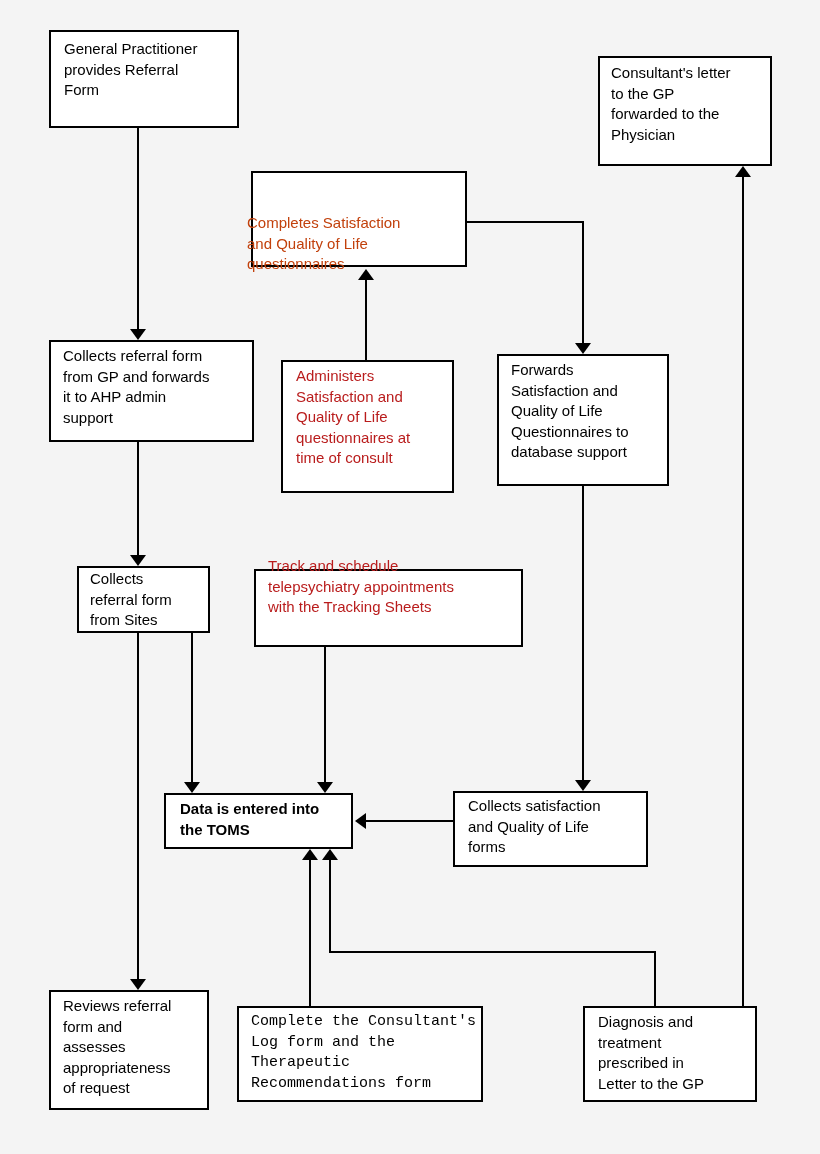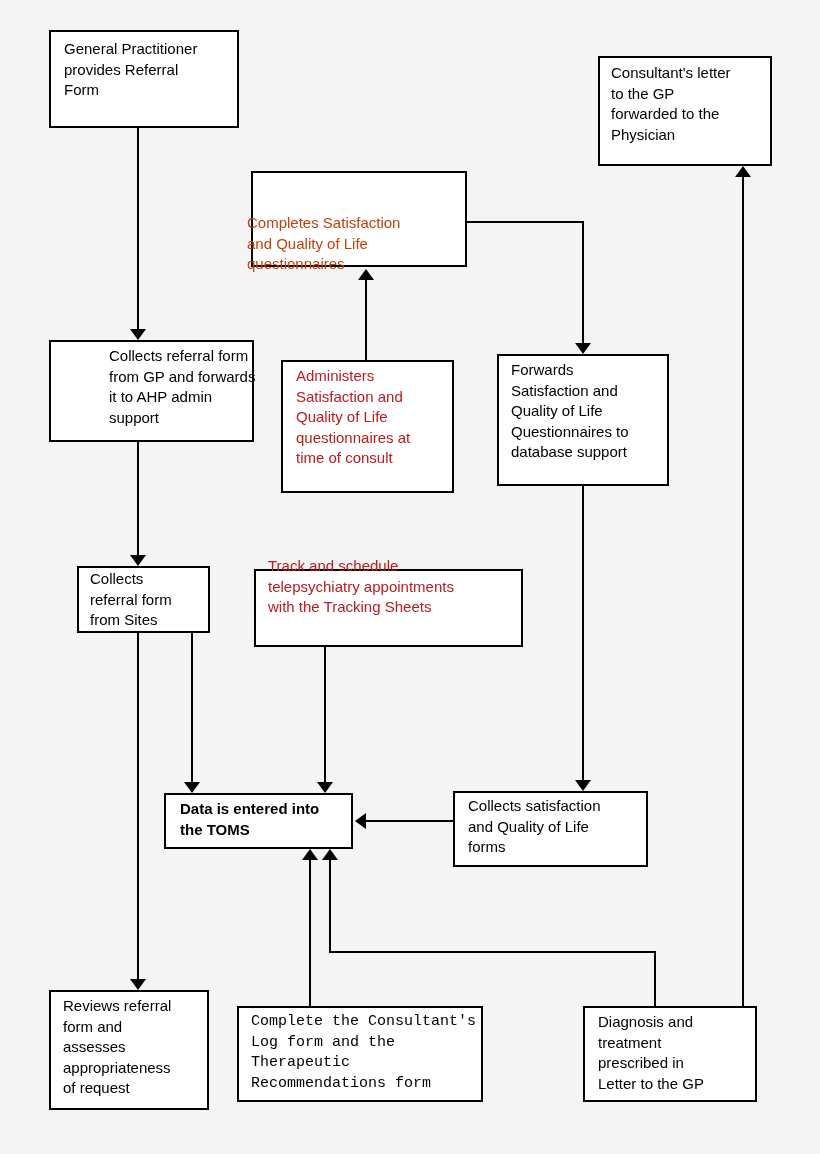--- a/index.html
+++ b/index.html
@@ -112,21 +112,21 @@
       <div class="node-box" style="left: 598px; top: 56px; width: 174px; height: 110px; background: rgb(255, 255, 255); border-color: rgb(0, 0, 0);"></div>
       <div class="node-label" style="left: 611px; top: 63px; width: 159px; color: rgb(0, 0, 0);">Consultant's letter
 to the GP
 forwarded to the
 Physician</div>
       <div class="node-box" style="left: 251px; top: 171px; width: 216px; height: 96px; background: rgb(255, 255, 255); border-color: rgb(0, 0, 0);"></div>
       <div class="node-label" style="left: 247px; top: 177px; width: 200px; color: #c2410c; margin-top: 36px;">Completes Satisfaction
 and Quality of Life
 questionnaires</div>
       <div class="node-box" style="left: 49px; top: 340px; width: 205px; height: 102px; background: rgb(255, 255, 255); border-color: rgb(0, 0, 0);"></div>
-      <div class="node-label" style="left: 63px; top: 346px; width: 189px; color: rgb(0, 0, 0); margin-left: 46px;">Collects referral form
+      <div class="node-label" style="left: 63px; top: 346px; width: 189px; color: rgb(0, 0, 0);">Collects referral form
 from GP and forwards
 it to AHP admin
 support</div>
       <div class="node-box" style="left: 281px; top: 360px; width: 173px; height: 133px; background: rgb(255, 255, 255); border-color: rgb(0, 0, 0);"></div>
       <div class="node-label" style="left: 296px; top: 366px; width: 156px; color: #b91c1c;">Administers
 Satisfaction and
 Quality of Life
 questionnaires at
 time of consult</div>
       <div class="node-box" style="left: 497px; top: 354px; width: 172px; height: 132px; background: rgb(255, 255, 255); border-color: rgb(0, 0, 0);"></div>

